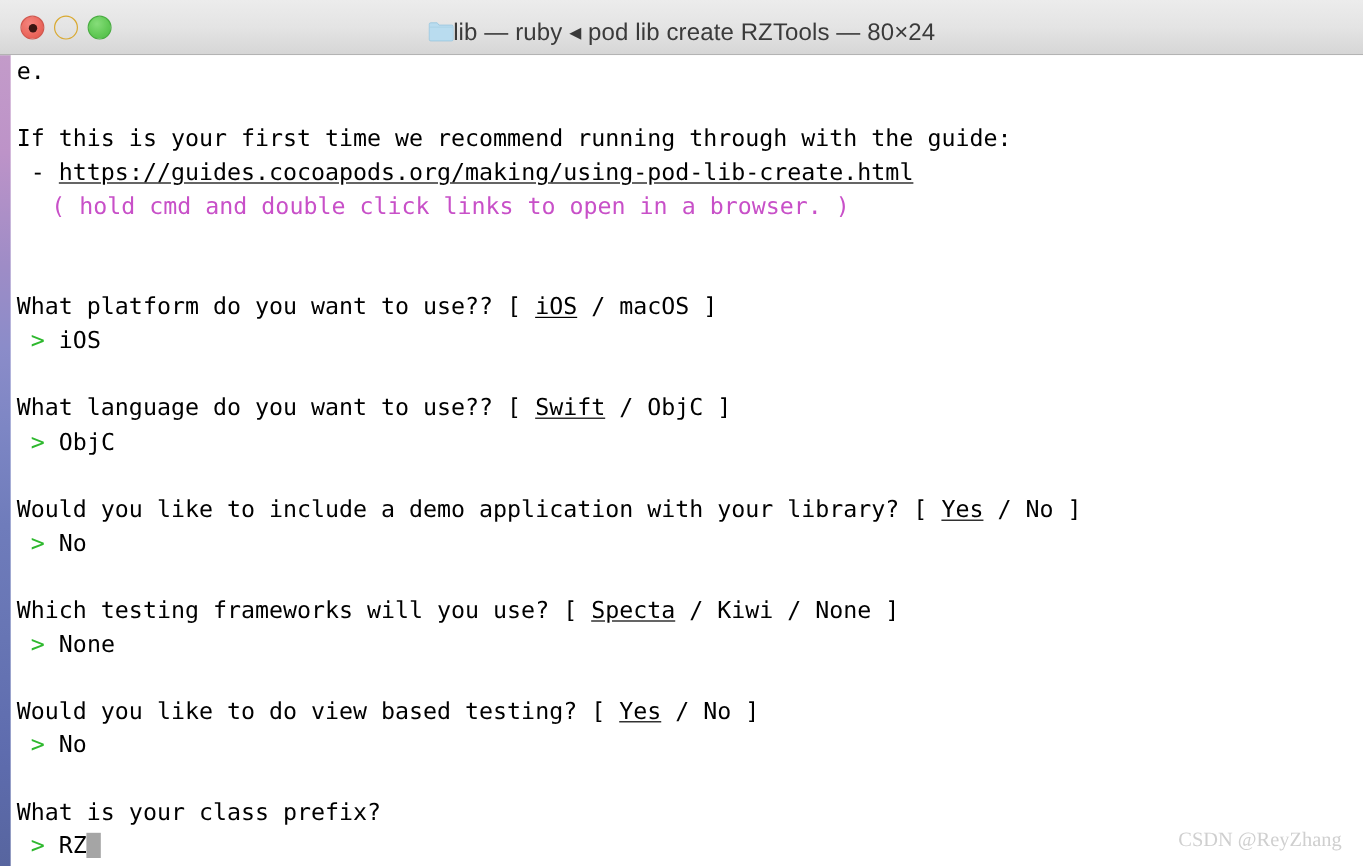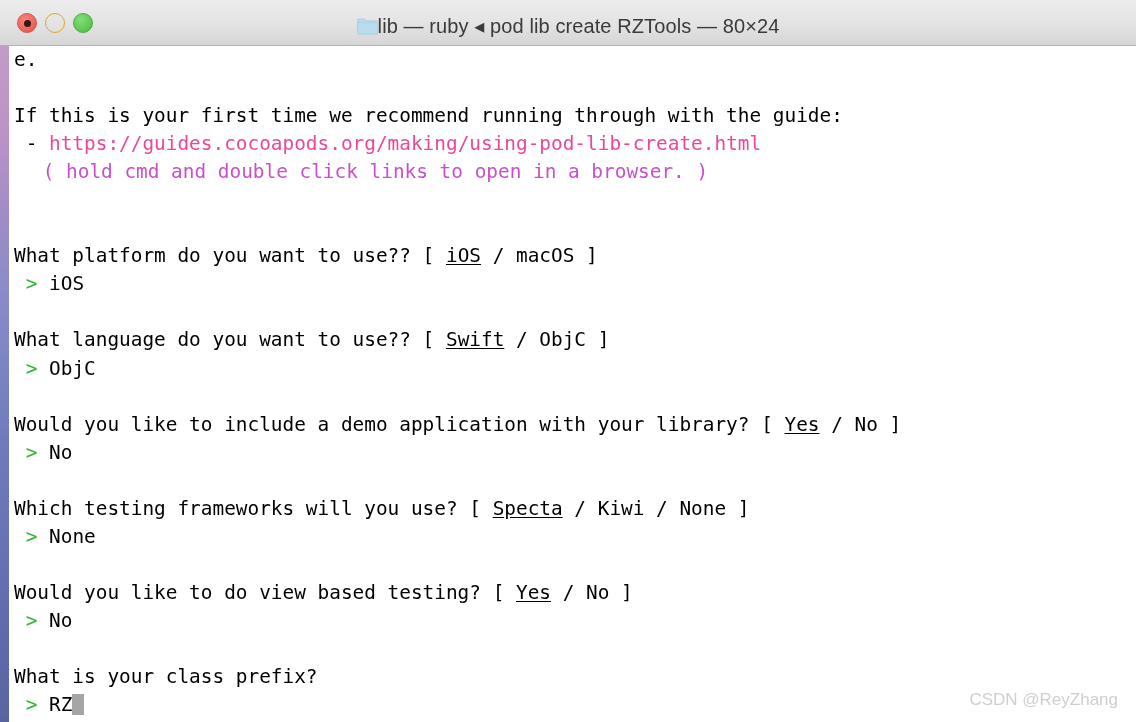--- a/index.html
+++ b/index.html
@@ -139,39 +139,39 @@
     line-height: 28.05px;
     color: #000000;
     white-space: pre;
     letter-spacing: 0px;
   }
   .row {
     height: 28.05px;
     white-space: pre;
   }
   .c-default { color: #000000; }
-  .c-link    { color: #ec4899; text-underline-offset: 2px; }
+  .c-link    { color: #000000; text-decoration: underline; text-underline-offset: 2px; }
   .c-magenta { color: #c850c8; margin-left: 17px; }
   .c-green   { color: #2eb82e; }
   .u         { text-decoration: underline; text-underline-offset: 2px; }
 
   .cursor {
     display: inline-block;
     width: 11.65px;
     height: 21px;
     background: #a5a5a5;
     vertical-align: -4px;
   }
 
   
   #watermark {
     position: absolute;
     right: 18px;
     bottom: 12px;
-    font-family: Liberation Sans, sans-serif;
+    font-family: Liberation Serif, serif;
     font-size: 17px;
     color: #cfcfcf;
     white-space: pre;
     margin-top: 24px;
   }
 </style>
 </head>
 <body>
 
 <div id="window">

